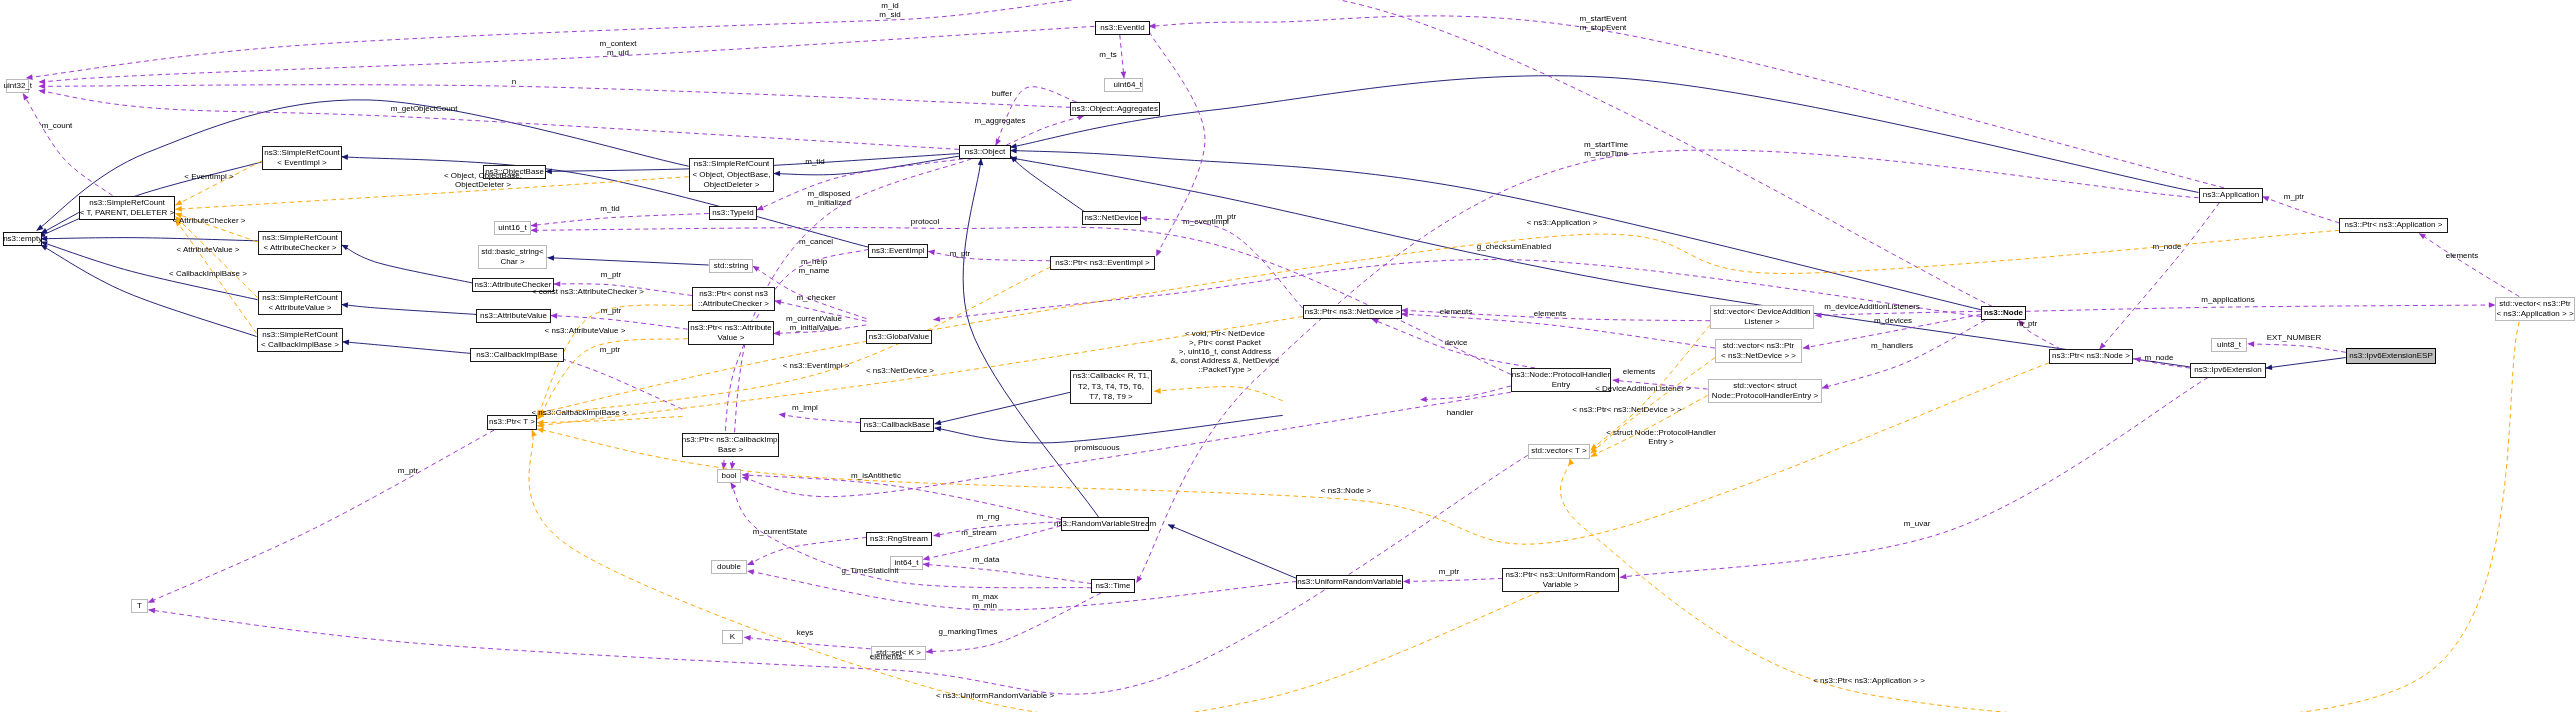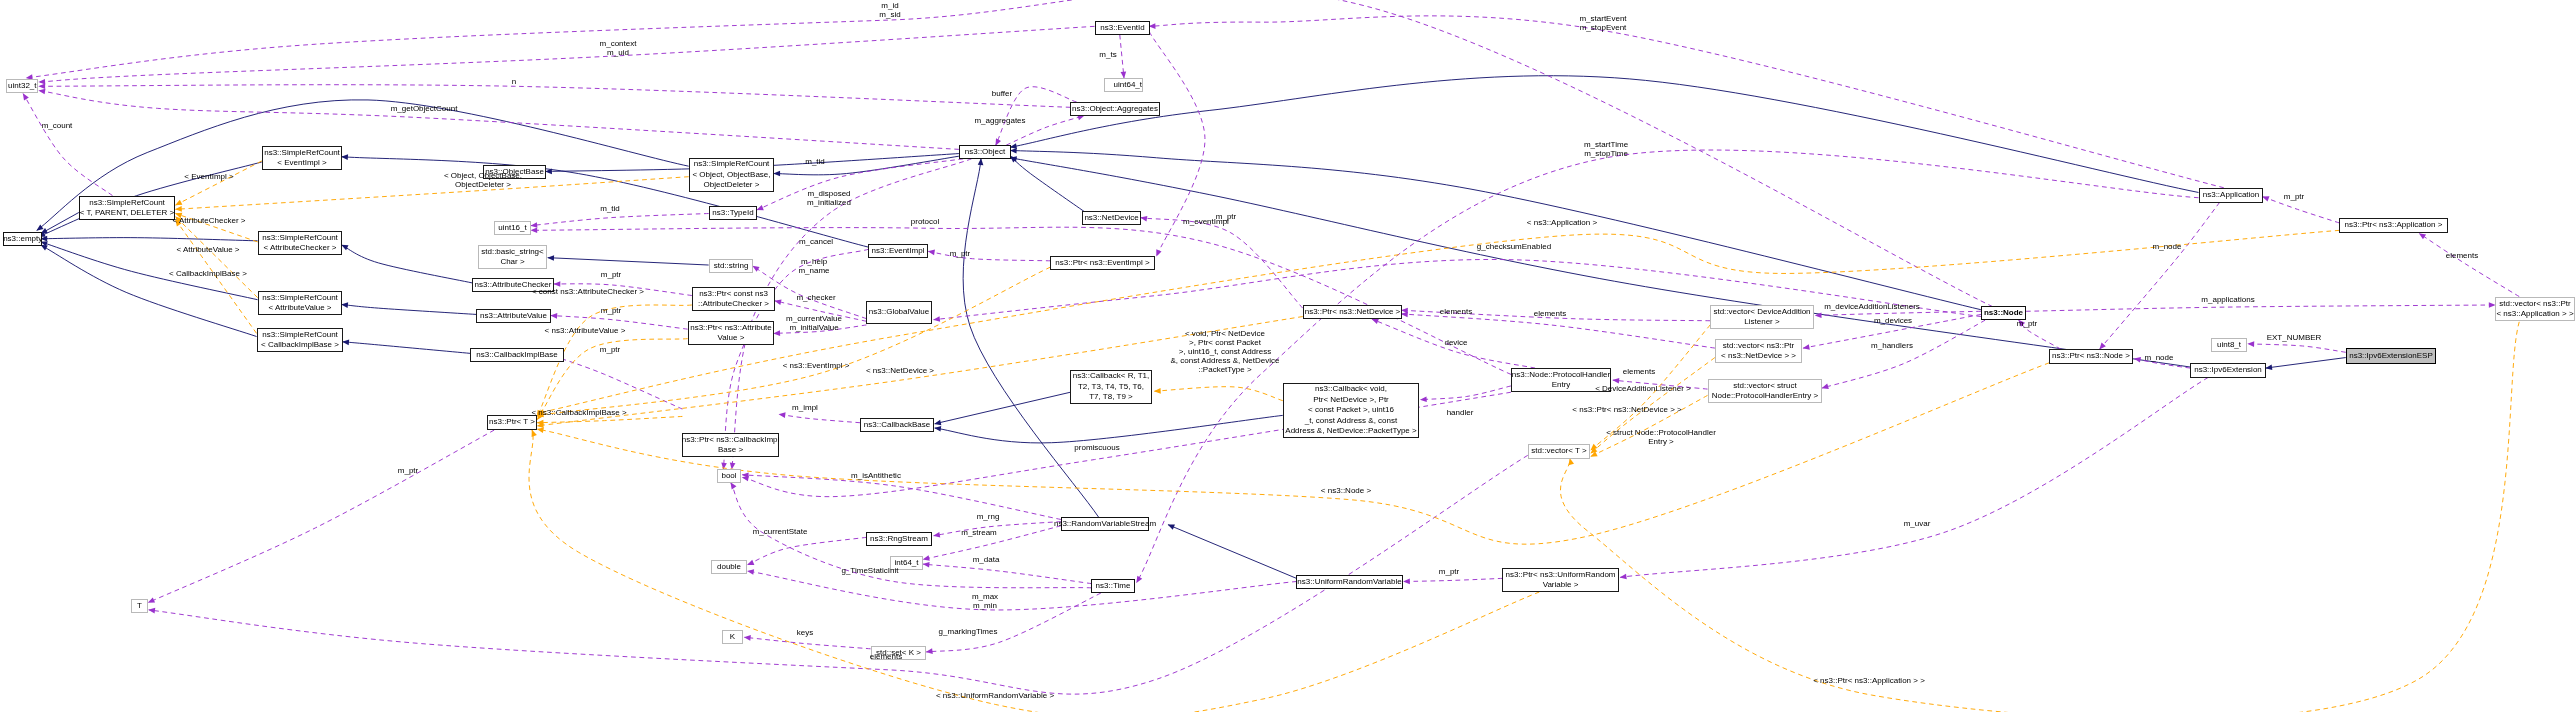--- a/index.html
+++ b/index.html
@@ -356,21 +356,21 @@
     <div class="edge-label" style="left: 1627px; top: 405px;">
       <div>&lt; ns3::Ptr&lt; ns3::NetDevice &gt; &gt;</div>
     </div>
     <div class="edge-label" style="left: 1661px; top: 428px;">
       <div>&lt; struct Node::ProtocolHandler</div>
       <div>Entry &gt;</div>
     </div>
     <div class="edge-label" style="left: 1869px; top: 676px;">
       <div>&lt; ns3::Ptr&lt; ns3::Application &gt; &gt;</div>
     </div>
-    <div class="node primitive" style="left: 6.3px; top: 79px; width: 32px; height: 13.7px;">
+    <div class="node primitive" style="left: 6.3px; top: 79px; width: 23px; height: 13.7px;">
       <div>uint32_t</div>
     </div>
     <div class="node bold" style="left: 3.2px; top: 232px; width: 39px; height: 13.7px;">
       <div>ns3::empty</div>
     </div>
     <div class="node bold" style="left: 79px; top: 196px; width: 96px; height: 24px;">
       <div>ns3::SimpleRefCount</div>
       <div>&lt; T, PARENT, DELETER &gt;</div>
     </div>
     <div class="node class" style="left: 262px; top: 146px; width: 80px; height: 24px;">
@@ -442,21 +442,21 @@
     </div>
     <div class="node primitive" style="left: 711px; top: 560px; width: 36px; height: 13.7px;">
       <div>double</div>
     </div>
     <div class="node primitive" style="left: 722px; top: 630px; width: 21px; height: 13.7px;">
       <div>K</div>
     </div>
     <div class="node class" style="left: 868px; top: 244px; width: 60px; height: 13.7px;">
       <div>ns3::EventImpl</div>
     </div>
-    <div class="node class" style="left: 866px; top: 301px; width: 66px; height: 23px;">
+    <div class="node class" style="left: 866px; top: 330px; width: 66px; height: 14px;">
       <div>ns3::GlobalValue</div>
     </div>
     <div class="node class" style="left: 860px; top: 418px; width: 74px; height: 13.7px;">
       <div>ns3::CallbackBase</div>
     </div>
     <div class="node bold" style="left: 866px; top: 532px; width: 66px; height: 13.7px;">
       <div>ns3::RngStream</div>
     </div>
     <div class="node primitive" style="left: 890px; top: 556px; width: 33px; height: 13.7px;">
       <div>int64_t</div>
@@ -489,27 +489,20 @@
     </div>
     <div class="node bold" style="left: 1061px; top: 517px; width: 88px; height: 13.7px;">
       <div>ns3::RandomVariableStream</div>
     </div>
     <div class="node bold" style="left: 1091px; top: 579px; width: 44px; height: 13.7px;">
       <div>ns3::Time</div>
     </div>
     <div class="node class" style="left: 1303px; top: 305px; width: 99px; height: 13.7px;">
       <div>ns3::Ptr&lt; ns3::NetDevice &gt;</div>
     </div>
-    <div class="node class" style="left: 1283px; top: 383px; width: 136px; height: 55px;">
-      <div>ns3::Callback&lt; void,</div>
-      <div>Ptr&lt; NetDevice &gt;, Ptr</div>
-      <div>&lt; const Packet &gt;, uint16</div>
-      <div>_t, const Address &amp;, const</div>
-      <div>Address &amp;, NetDevice::PacketType &gt;</div>
-    </div>
     <div class="node bold" style="left: 1296px; top: 575px; width: 107px; height: 13.7px;">
       <div>ns3::UniformRandomVariable</div>
     </div>
     <div class="node class" style="left: 1511px; top: 368px; width: 100px; height: 24px;">
       <div>ns3::Node::ProtocolHandler</div>
       <div>Entry</div>
     </div>
     <div class="node primitive" style="left: 1528px; top: 444px; width: 62px; height: 14.7px;">
       <div>std::vector&lt; T &gt;</div>
     </div>

